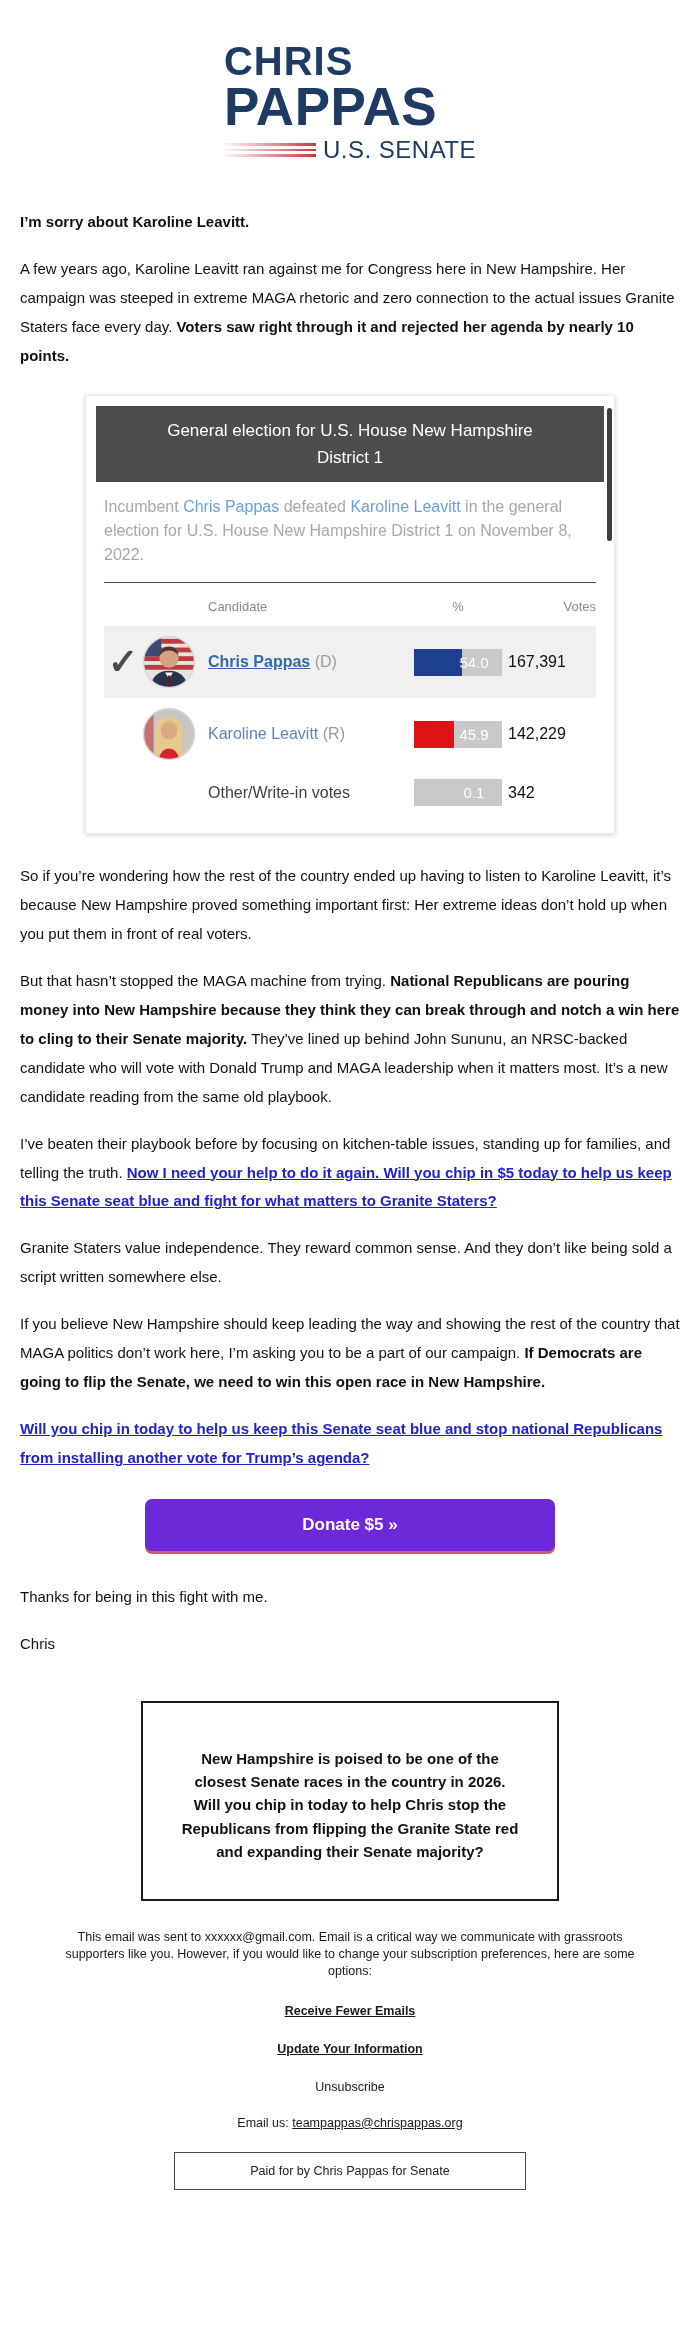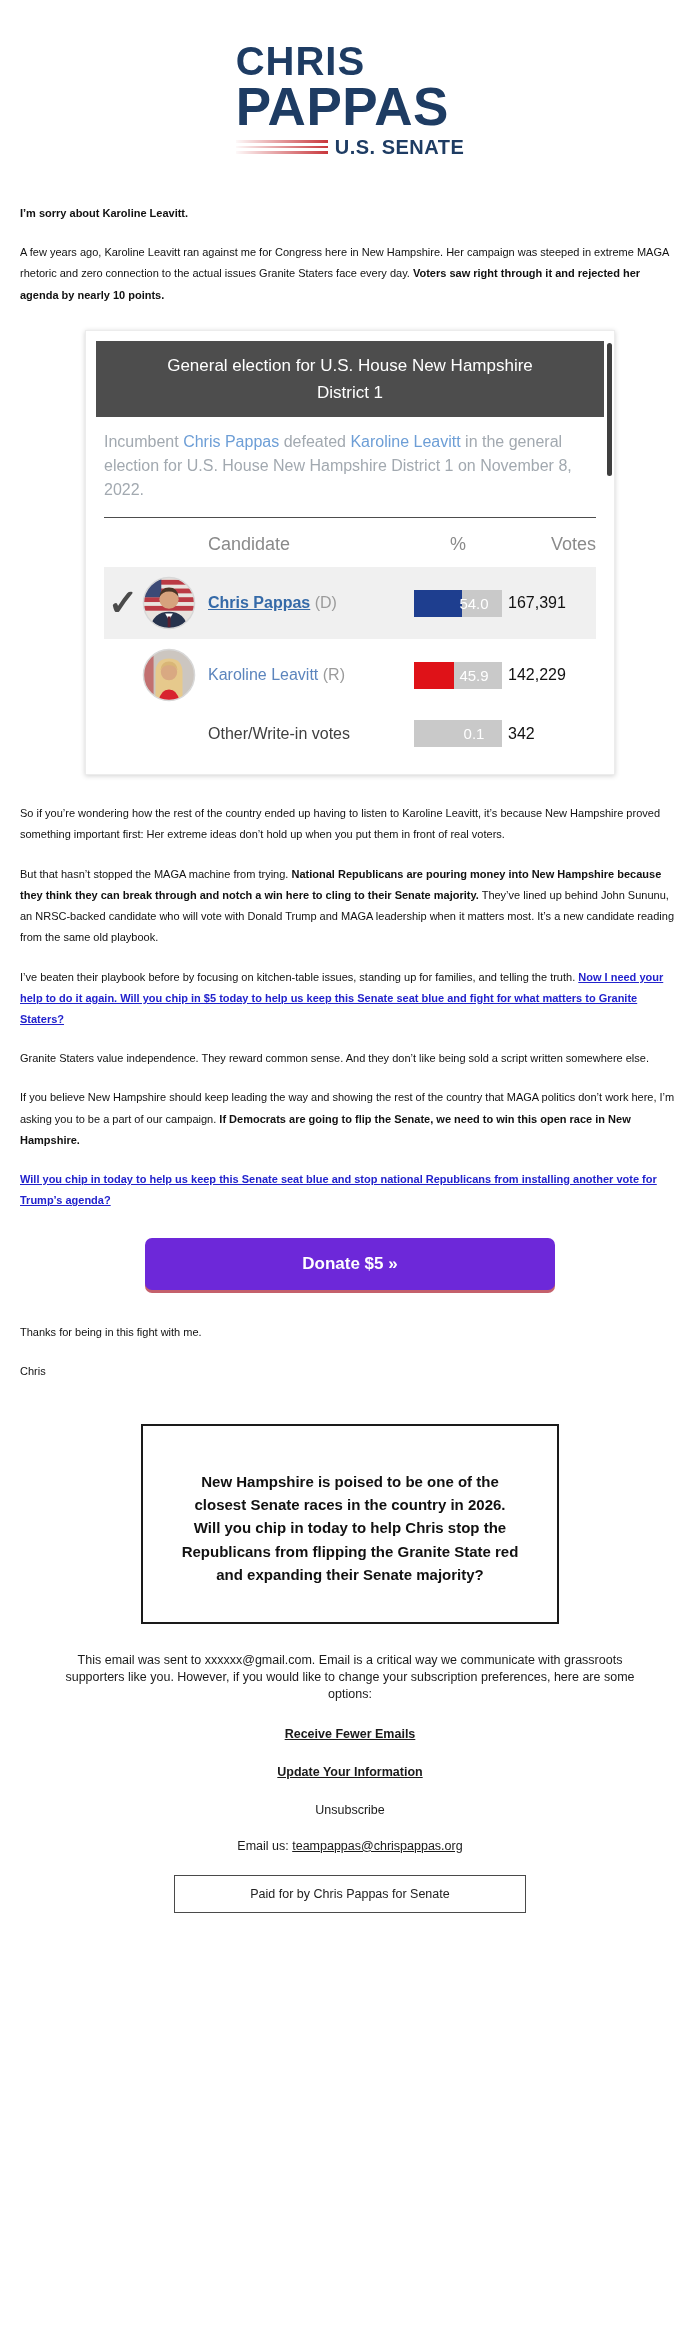--- a/index.html
+++ b/index.html
@@ -9,39 +9,39 @@
   
   .logo { text-align:center; margin:0 0 44px; }
   .logo-inner { display:inline-block; text-align:left; color:#1e3c63; }
   .logo-line1 { font-size:40px; font-weight:bold; letter-spacing:1px; line-height:0.95; }
   .logo-line2 { font-size:53px; font-weight:bold; line-height:1.0; letter-spacing:0.5px; }
   .logo-tagrow { display:flex; align-items:center; gap:7px; margin-top:3px; }
   .stripes { width:92px; height:15px; position:relative;
              background:repeating-linear-gradient(to bottom,#c8373c 0 2.6px,transparent 2.6px 5.6px); }
   .stripes::after { content:""; position:absolute; inset:0;
              background:linear-gradient(to right,rgba(255,255,255,0.97),rgba(255,255,255,0)); }
-  .logo-tagtext { font-size:20px; font-weight:bold; color:#1e3c63; letter-spacing:0.5px; }
-
-  
-  p.body-p { font-size:11px; line-height:1.93; margin:0 0 18px; }
+  .logo-tagtext { font-size:24px; font-weight:normal; color:#1e3c63; letter-spacing:0.5px; }
+
+  
+  p.body-p { font-size:15px; line-height:1.93; margin:0 0 18px; }
   .b { font-weight:bold; }
   a.lnk { color:#2222cc; font-weight:bold; text-decoration:underline; cursor:pointer; }
 
   
   .card { width:530px; margin:24px auto 28px; background:#fff; position:relative;
           border:1px solid #ececec; box-shadow:0 1px 5px rgba(0,0,0,0.18);
           padding:10px 10px 4px; box-sizing:border-box; }
   .card-header { background:#4d4d4d; color:#fff; text-align:center;
           font-size:17px; line-height:1.6; padding:11px 55px; }
   .card-desc { color:#a2a9b0; font-size:16px; line-height:1.5; padding:13px 8px 15px; }
   .card-desc a { color:#6d9ed6; text-decoration:none; cursor:pointer; }
   .card-divider { border-top:1px solid #4d4d4d; margin:0 8px; }
   .card-table { padding:16px 8px 14px; }
   .trow { display:grid; grid-template-columns:38px 66px 1fr 100px 88px; align-items:center; }
-  .thead { color:#8a8a8a; font-size:18px; padding-bottom:12px; }
+  .thead { color:#8a8a8a; font-size:13px; padding-bottom:12px; }
   .thead .h-name { grid-column:3; }
   .thead .h-pct  { grid-column:4; text-align:center; }
   .thead .h-votes{ grid-column:5; text-align:right; }
   .rrow { padding:9px 0; }
   .rrow.winner { background:#f0f0f0; }
   .check { font-size:36px; font-weight:bold; color:#4a4a4a; line-height:1; text-align:center; }
   .avatar { width:54px; height:54px; display:block; }
   .cand { font-size:16px; line-height:1.35; padding-right:6px; }
   .cand a.cand-win { color:#356aa8; font-weight:bold; text-decoration:underline; cursor:pointer; }
   .cand a.cand-lose { color:#5c85bd; text-decoration:none; cursor:pointer; }

